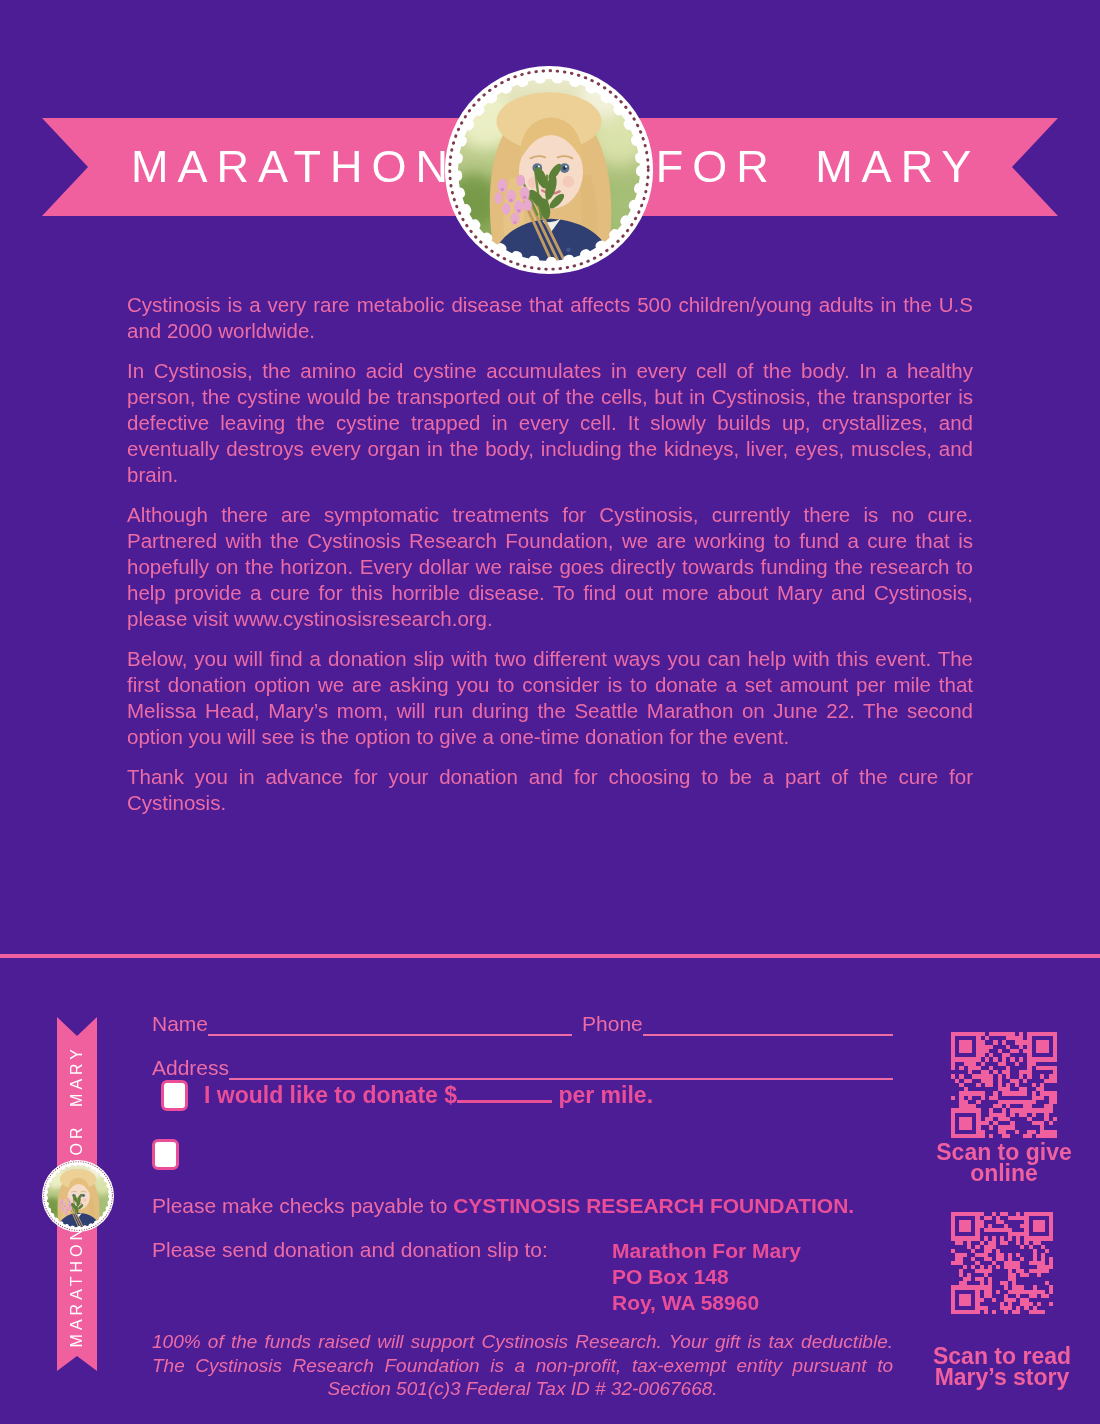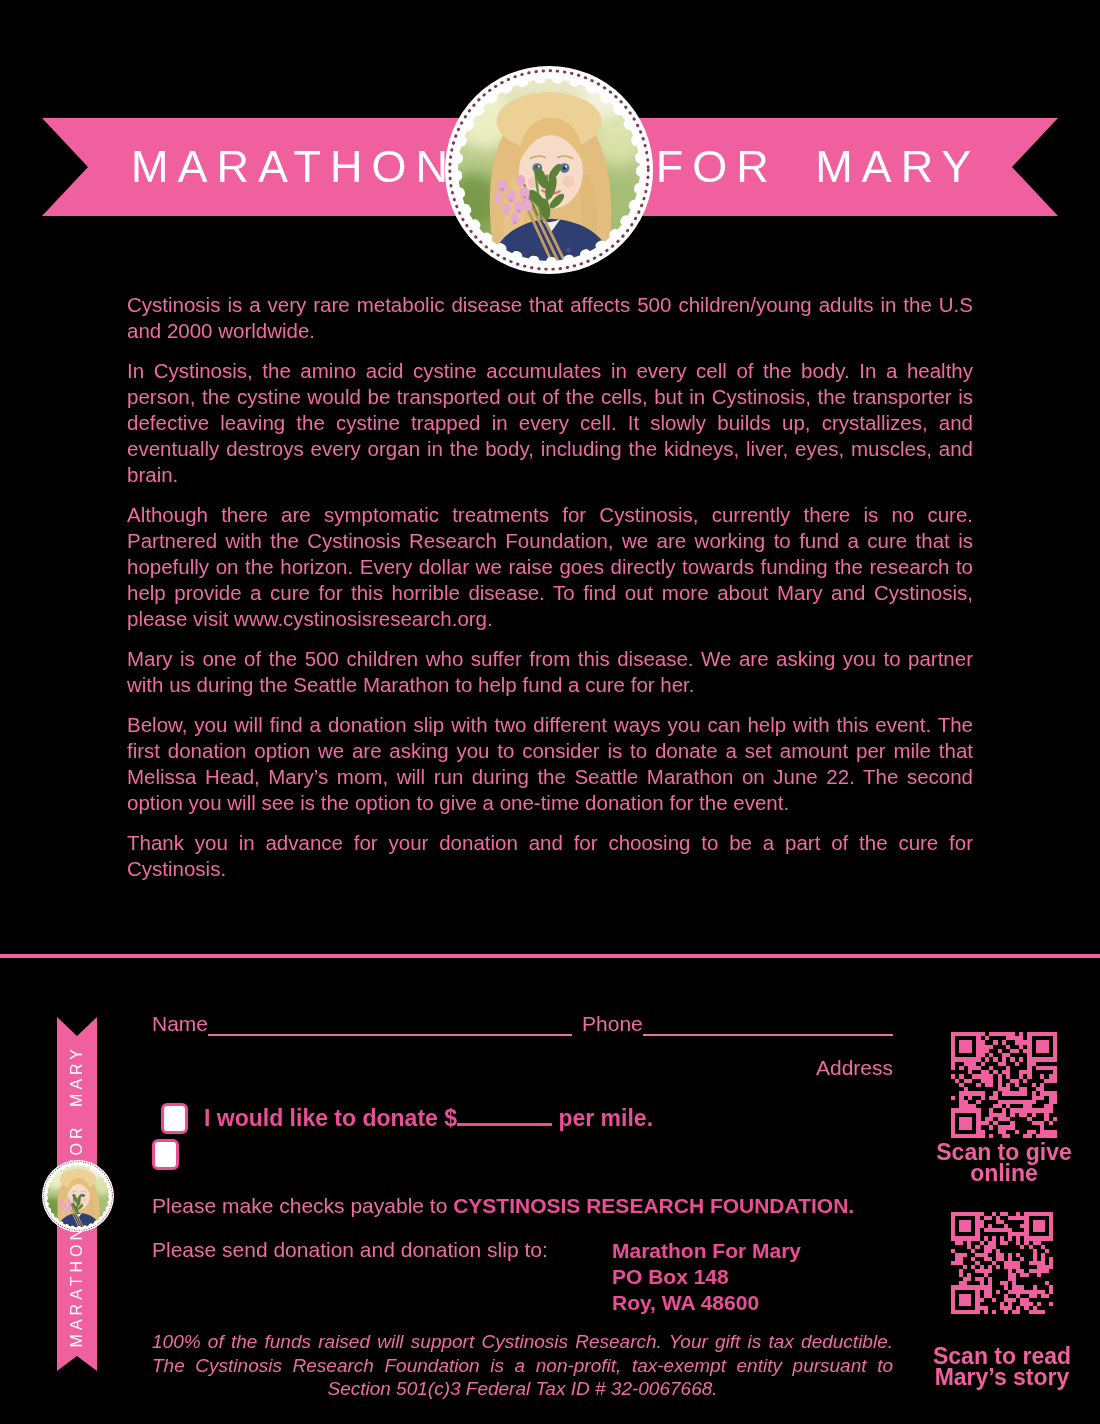--- a/index.html
+++ b/index.html
@@ -3,21 +3,21 @@
 <meta charset="utf-8">
 <style>
   :root{
     --pink:#f0609f;
     --pink-text:#ee6ca5;
     --pink-bold:#ea4e97;
     --dot-border:#7e3b4d;
   }
   *{margin:0;padding:0;box-sizing:border-box;}
   body{background:#e8e8e8;font-family:"Liberation Sans",sans-serif;}
-  .page{position:relative;width:1100px;height:1424px;background:#000000;margin:0 auto;overflow:hidden;}
+  .page{position:relative;width:1100px;height:1424px;background:#4c1d95;margin:0 auto;overflow:hidden;}
 
   
   .banner{position:absolute;left:42px;top:118px;width:1016px;height:98px;background:var(--pink);
     clip-path:polygon(0 0,100% 0,calc(100% - 46px) 50%,100% 100%,0 100%,46px 50%);
     display:flex;align-items:center;}
   .banner-word{position:absolute;top:0;height:100%;display:flex;align-items:center;justify-content:center;
     color:#fff;font-size:45px;font-weight:400;letter-spacing:9px;white-space:pre;}
   .banner-word.left{left:72px;width:360px;}
   .banner-word.right{right:60px;width:360px;word-spacing:16px;}
 
@@ -38,30 +38,30 @@
     clip-path:polygon(0 0,50% 19px,100% 0,100% 100%,50% calc(100% - 15px),0 100%);}
   .ribbon-text{position:absolute;left:50%;transform:translateX(-50%) rotate(180deg);
     writing-mode:vertical-rl;color:#fff;font-size:16px;letter-spacing:4px;white-space:nowrap;word-spacing:8px;}
   .ribbon-text.top{top:28px;}
   .ribbon-text.bottom{top:208px;}
 
   
   .slip{position:absolute;left:152px;top:998px;width:741px;color:var(--pink-text);font-size:21px;}
   .row{display:flex;align-items:flex-end;margin-top:12px;}
   .row.name-row{position:absolute;top:2px;left:0;width:741px;}
-  .row.addr-row{position:absolute;top:46px;left:0;width:741px;flex-direction:column;}
+  .row.addr-row{position:absolute;top:46px;left:0;width:741px;}
   .field-line{display:inline-block;border-bottom:2.5px solid var(--pink-text);height:22px;}
   .line-name{width:364px;}
   .line-phone{flex:1;}
   .line-address{flex:1;}
   .phone-label{margin-left:10px;}
 
   .check-row{position:absolute;left:0;display:flex;align-items:center;gap:16px;
     color:var(--pink-bold);font-weight:700;font-size:23px;}
-  .check-row.one{top:105px;padding-left:9px;}
+  .check-row.one{top:82px;padding-left:9px;}
   .check-row.two{top:141px;}
   .checkbox{width:27px;height:31px;border:3.5px solid var(--pink-bold);border-radius:6px;background:#fff;flex:0 0 auto;}
   .blank{display:inline-block;width:95px;border-bottom:3px solid var(--pink-bold);height:16px;}
 
   .checks-line{position:absolute;top:196px;left:0;white-space:nowrap;}
   .checks-line b{color:var(--pink-bold);font-weight:700;margin-top:18px;}
 
   .send-row{position:absolute;top:240px;left:0;display:flex;align-items:flex-start;}
   .send-label{width:433px;}
   .mail-block{margin-left:27px;color:var(--pink-bold);font-weight:700;line-height:26px;}
@@ -181,21 +181,20 @@
   </div>
 
   <svg class="photo-big" viewBox="0 0 220 220">
     <use href="#mary-photo"></use>
   </svg>
 
   <div class="body-copy">
     <p>Cystinosis is a very rare metabolic disease that affects 500 children/young adults in the U.S and 2000 worldwide.</p>
     <p>In Cystinosis, the amino acid cystine accumulates in every cell of the body. In a healthy person, the cystine would be transported out of the cells, but in Cystinosis, the transporter is defective leaving the cystine trapped in every cell. It slowly builds up, crystallizes, and eventually destroys every organ in the body, including the kidneys, liver, eyes, muscles, and brain.</p>
     <p>Although there are symptomatic treatments for Cystinosis, currently there is no cure. Partnered with the Cystinosis Research Foundation, we are working to fund a cure that is hopefully on the horizon. Every dollar we raise goes directly towards funding the research to help provide a cure for this horrible disease. To find out more about Mary and Cystinosis, please visit www.cystinosisresearch.org.</p>
-    <p>Mary is one of the 500 children who suffer from this disease. We are asking you to partner with us during the Seattle Marathon to help fund a cure for her.</p>
     <p>Below, you will find a donation slip with two different ways you can help with this event. The first donation option we are asking you to consider is to donate a set amount per mile that Melissa Head, Mary’s mom, will run during the Seattle Marathon on June 22. The second option you will see is the option to give a one-time donation for the event.</p>
     <p>Thank you in advance for your donation and for choosing to be a part of the cure for Cystinosis.</p>
   </div>
 
   <div class="divider"></div>
 
   <div class="ribbon">
     <span class="ribbon-text top">FOR MARY</span>
     <span class="ribbon-text bottom">MARATHON</span>
   </div>
@@ -228,21 +227,21 @@
 
     <div class="checks-line">
       <span>Please make checks payable to </span><b>CYSTINOSIS RESEARCH FOUNDATION.</b>
     </div>
 
     <div class="send-row">
       <span class="send-label">Please send donation and donation slip to:</span>
       <div class="mail-block">
         <div>Marathon For Mary</div>
         <div>PO Box 148</div>
-        <div>Roy, WA 48600</div>
+        <div>Roy, WA 58960</div>
       </div>
     </div>
 
     <div class="fine-print">100% of the funds raised will support Cystinosis Research. Your gift is tax deductible. The Cystinosis Research Foundation is a non-profit, tax-exempt entity pursuant to Section 501(c)3 Federal Tax ID # 32-0067668.</div>
   </div>
 
   <div class="qr qr1">
       <svg viewBox="0 0 25 25" shape-rendering="crispEdges">
         <rect x="0" y="0" width="1" height="1" fill="currentColor"></rect>
         <rect x="1" y="0" width="1" height="1" fill="currentColor"></rect>

